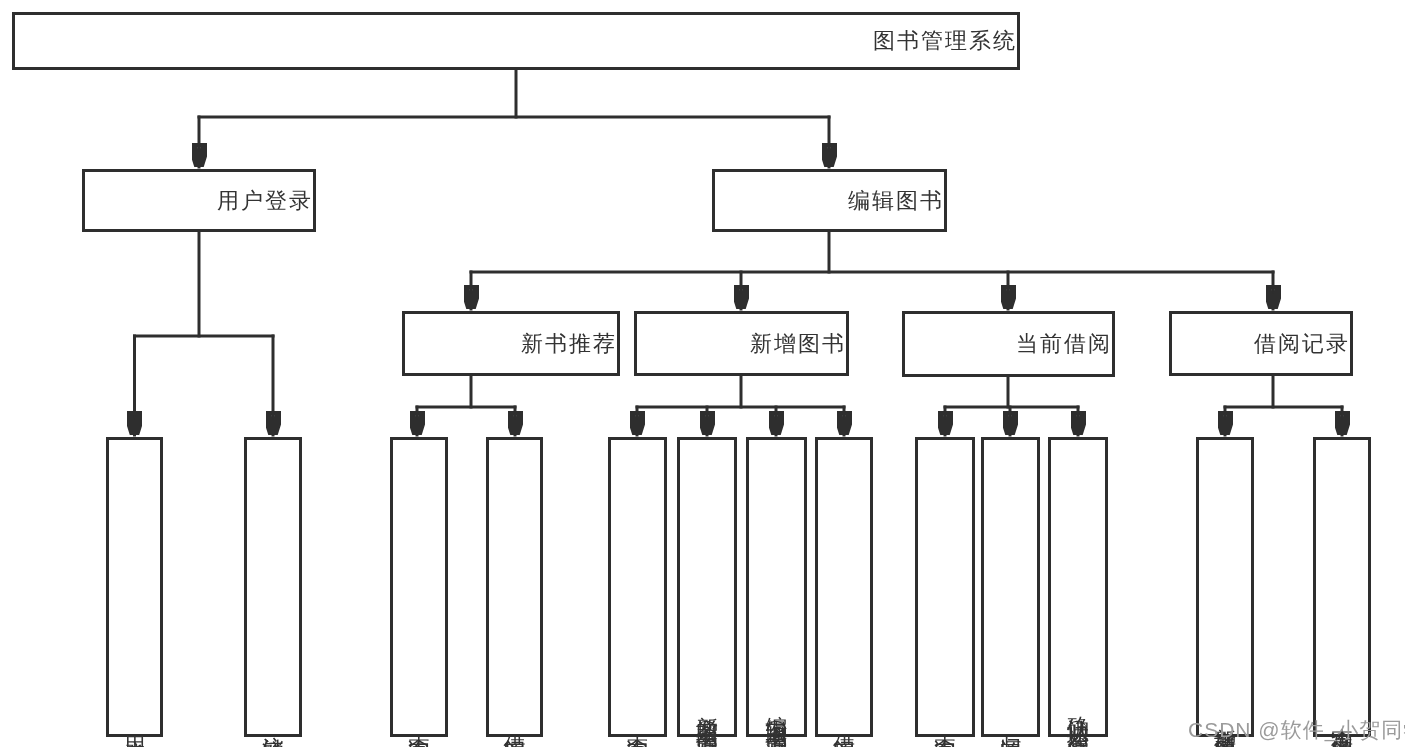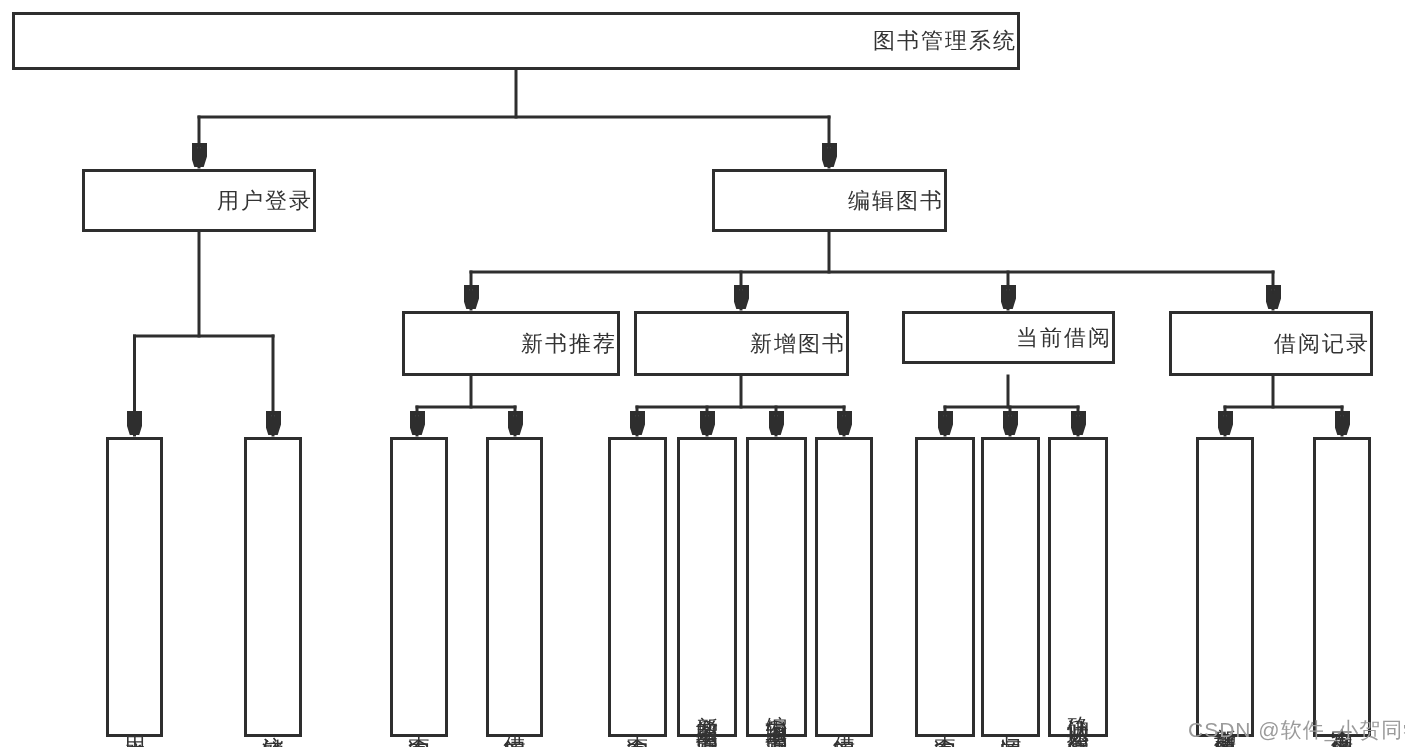--- a/index.html
+++ b/index.html
@@ -138,24 +138,24 @@
   <div class="box" style="left:712px; top:169px; width:235px; height:63px;">
     <span>编辑图书</span>
   </div>
 
   <div class="box" style="left:362px; top:311px; width:218px; height:65px;margin-left:40px;">
     <span>新书推荐</span>
   </div>
   <div class="box" style="left:634px; top:311px; width:215px; height:65px;">
     <span>新增图书</span>
   </div>
-  <div class="box" style="left:902px; top:311px; width:213px; height:53px;">
+  <div class="box" style="left:902px; top:311px; width:213px; height:66px;">
     <span>当前借阅</span>
   </div>
-  <div class="box" style="left:1169px; top:311px; width:204px; height:65px;">
+  <div class="box" style="left:1169px; top:311px; width:184px; height:65px;">
     <span>借阅记录</span>
   </div>
 
   <div class="box vbox" style="left:106px; top:437px; width:57px; height:300px;">
     <span>用户登录</span>
   </div>
   <div class="box vbox" style="left:244px; top:437px; width:58px; height:300px;">
     <span>注销登录</span>
   </div>
 

